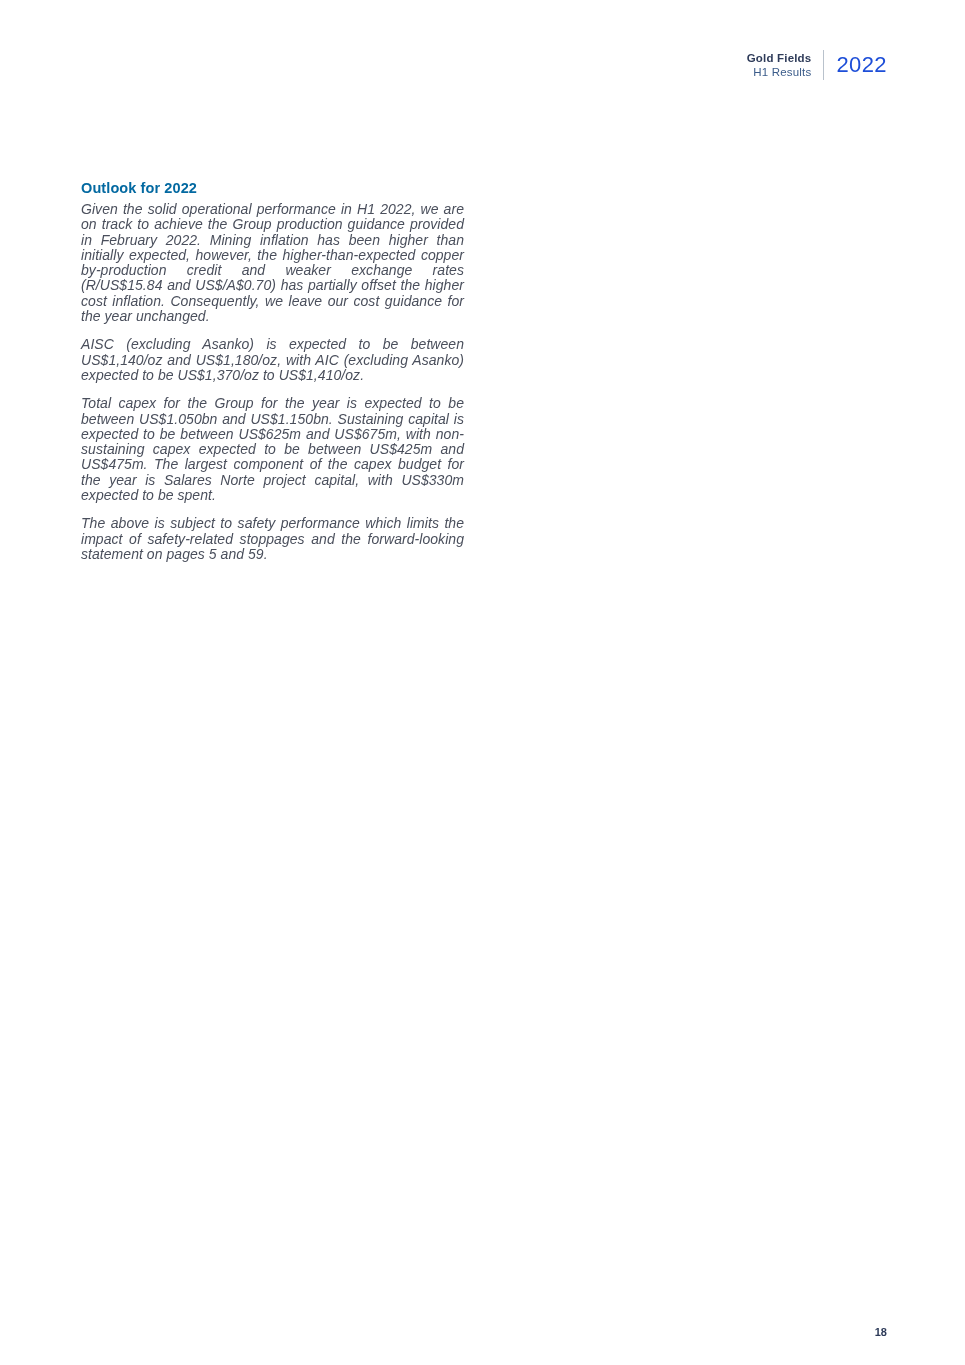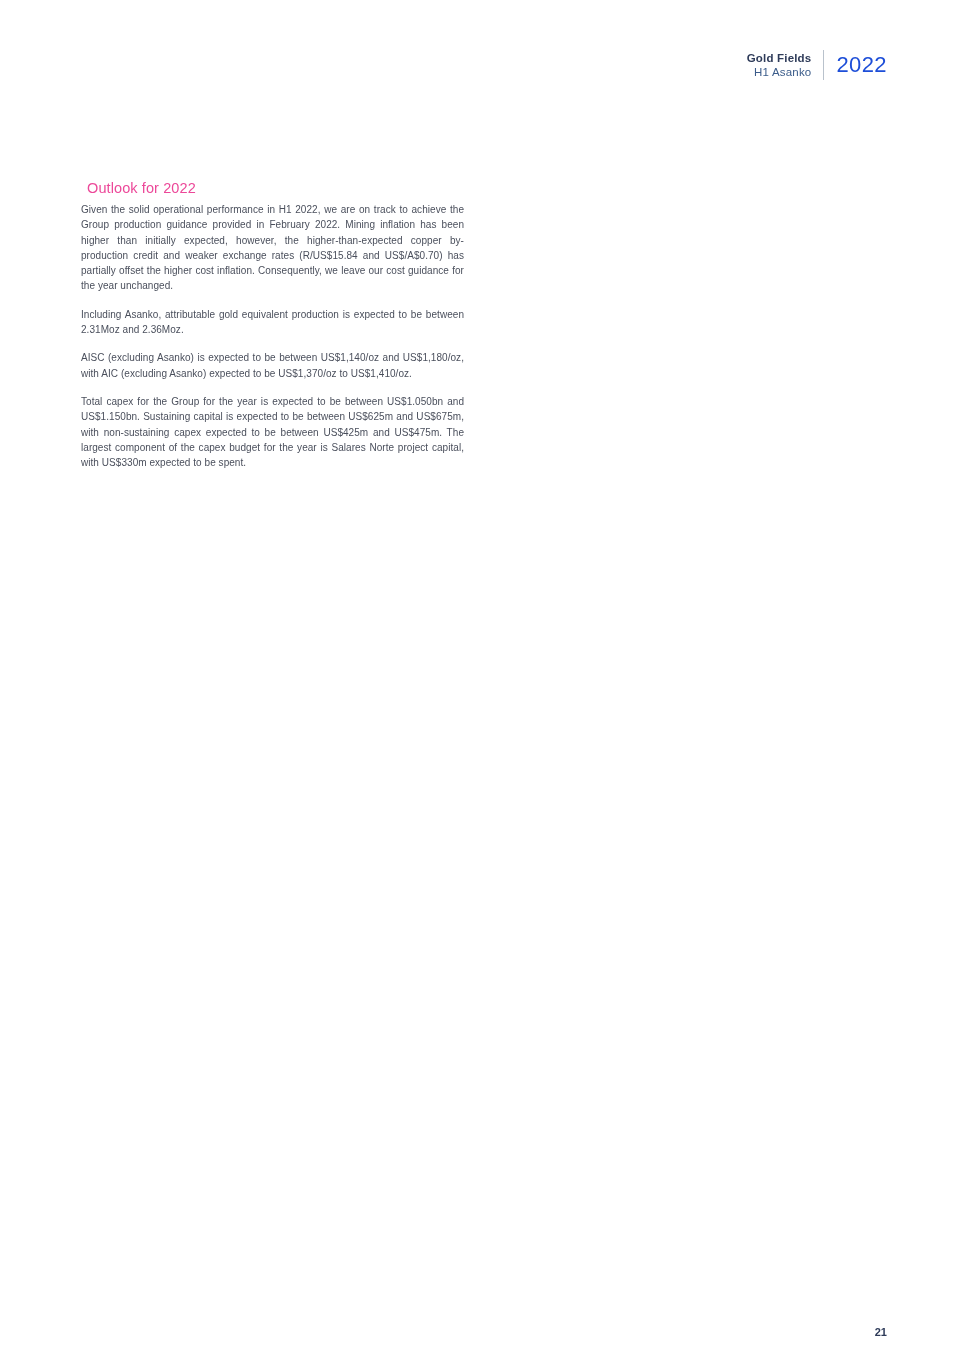--- a/index.html
+++ b/index.html
@@ -58,32 +58,33 @@
 
   
   .content {
     position: absolute;
     top: 180px;
     left: 81px;
     width: 383px;
   }
   .section-title {
     font-size: 14.5px;
-    font-weight: normal;
-    color: #ec4899;
-    margin: 0 0 6px 6px;
+    font-weight: bold;
+    color: #0369a1;
+    margin: 0 0 6px 0;
     letter-spacing: 0.1px;
   }
   .para {
-    font-size: 10px;
+    font-size: 14px;
     line-height: 15.3px;
     text-align: justify;
     color: #4a4f5c;
     margin: 0 0 13px 0;
     letter-spacing: 0.05px;
+    font-style: italic;
   }
   .para:last-child {
     margin-bottom: 0;
   }
 
   
   .page-number {
     position: absolute;
     right: 78px;
     bottom: 27px;
@@ -91,27 +92,27 @@
     font-weight: bold;
     color: #2e3b59;
   }
 </style>
 </head>
 <body>
 
 <div class="page-header">
   <div class="header-brand">
     <div class="brand-line1">Gold Fields</div>
-    <div class="brand-line2">H1 Asanko</div>
+    <div class="brand-line2">H1 Results</div>
   </div>
   <div class="header-divider"></div>
   <div class="header-year">2022</div>
 </div>
 
 <div class="content">
   <h1 class="section-title">Outlook for 2022</h1>
   <p class="para">Given the solid operational performance in H1 2022, we are on track to achieve the Group production guidance provided in February 2022. Mining inflation has been higher than initially expected, however, the higher-than-expected copper by-production credit and weaker exchange rates (R/US$15.84 and US$/A$0.70) has partially offset the higher cost inflation. Consequently, we leave our cost guidance for the year unchanged.</p>
-  <p class="para">Including Asanko, attributable gold equivalent production is expected to be between 2.31Moz and 2.36Moz.</p>
   <p class="para">AISC (excluding Asanko) is expected to be between US$1,140/oz and US$1,180/oz, with AIC (excluding Asanko) expected to be US$1,370/oz to US$1,410/oz.</p>
   <p class="para">Total capex for the Group for the year is expected to be between US$1.050bn and US$1.150bn.  Sustaining capital is expected to be between US$625m and US$675m, with non-sustaining capex expected to be between US$425m and US$475m.  The largest component of the capex budget for the year is Salares Norte project capital, with US$330m expected to be spent.</p>
+  <p class="para">The above is subject to safety performance which limits the impact of safety-related stoppages and the forward-looking statement on pages 5 and 59.</p>
 </div>
 
-<div class="page-number">21</div>
+<div class="page-number">18</div>
 
 </body></html>

